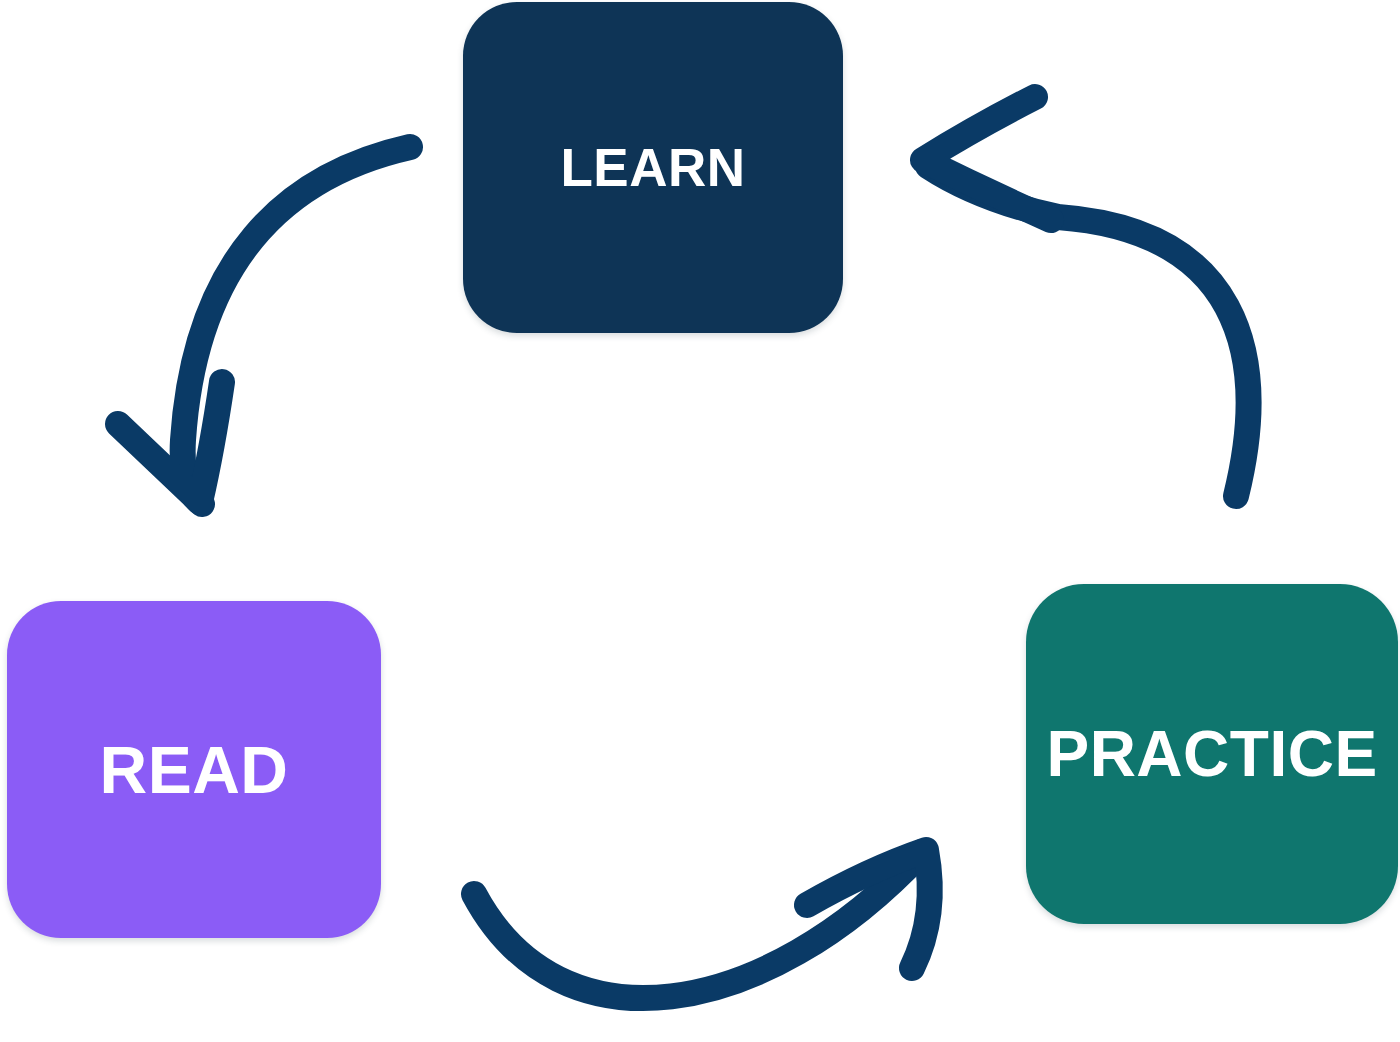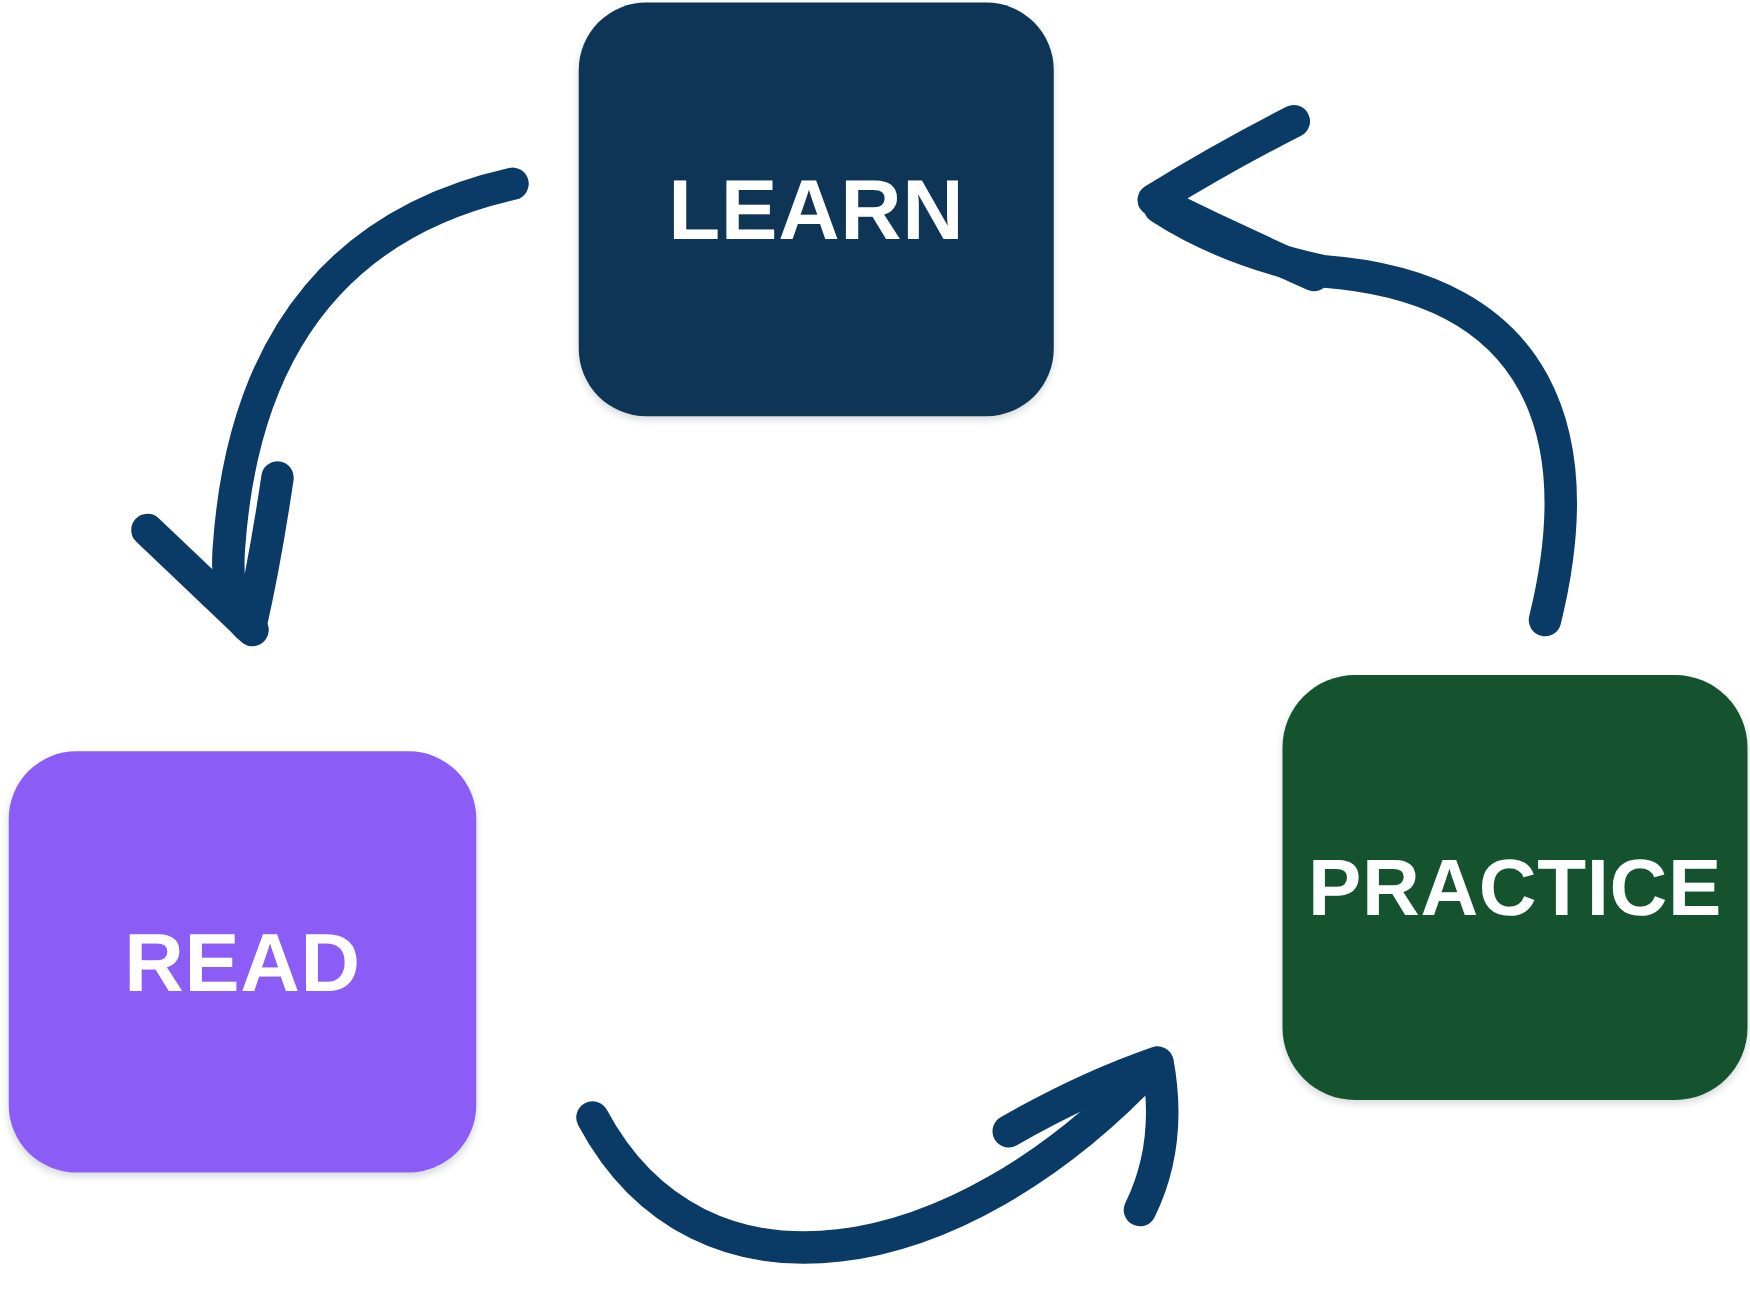--- a/index.html
+++ b/index.html
@@ -43,21 +43,21 @@
     line-height: 1;
     white-space: nowrap;
   }
   .node-learn {
     left: 463px;
     top: 2px;
     width: 380px;
     height: 331px;
     border-radius: 54px;
   }
-  .node-learn .label { font-size: 68px; }
+  .node-learn .label { font-size: 53px; }
   .node-read {
     left: 7px;
     top: 601px;
     width: 374px;
     height: 337px;
     border-radius: 54px;
   }
   .node-read .label { font-size: 66px; }
   .node-practice {
     left: 1026px;
@@ -93,17 +93,17 @@
   </svg>
 
   <div class="node node-learn" style="background-color: rgb(14, 52, 86);">
     <span class="label">LEARN</span>
   </div>
 
   <div class="node node-read" style="background-color: #8b5cf6;">
     <span class="label">READ</span>
   </div>
 
-  <div class="node node-practice" style="background-color: #14532d;">
+  <div class="node node-practice" style="background-color: #0f766e; margin-top: 44px;">
     <span class="label">PRACTICE</span>
   </div>
 
 </div>
 
 </body></html>

